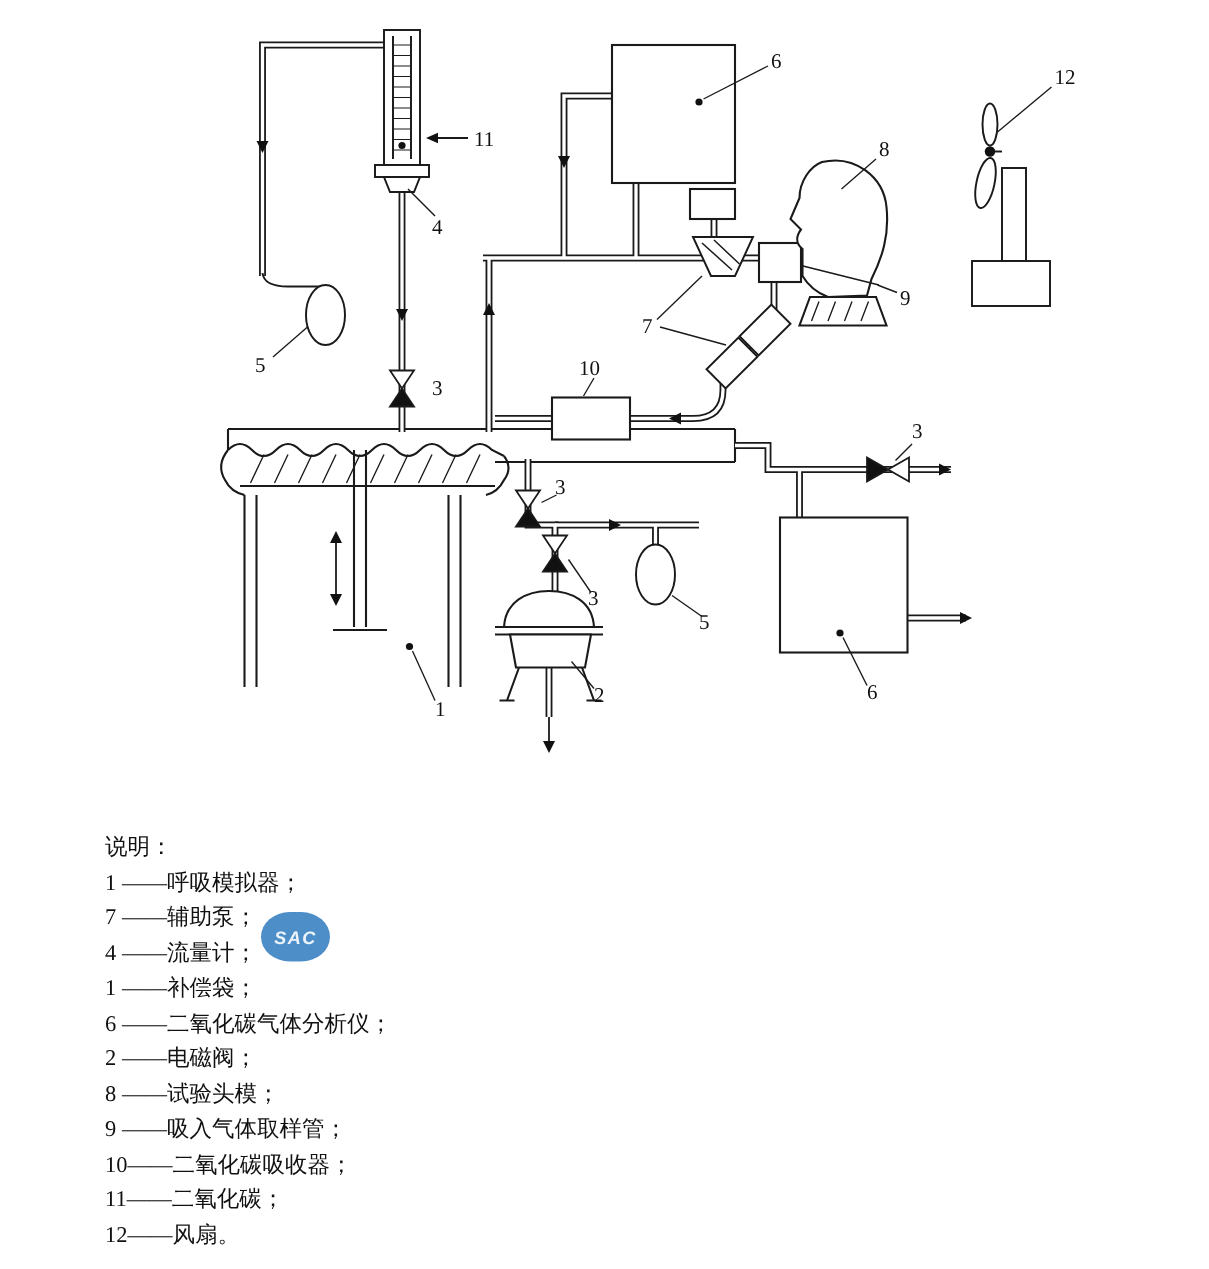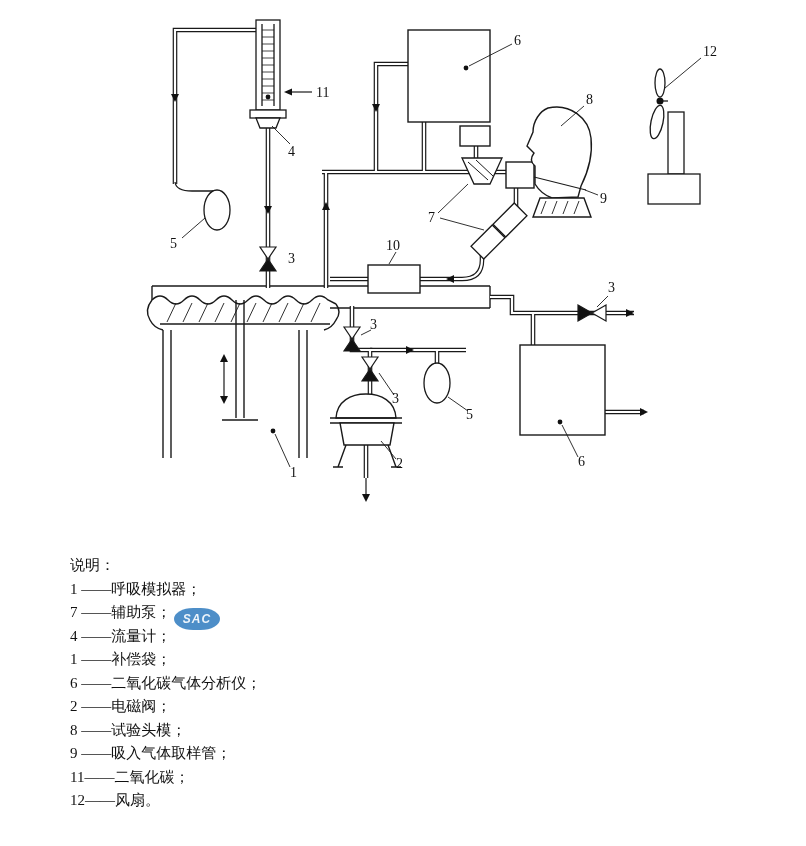--- a/index.html
+++ b/index.html
@@ -2,21 +2,21 @@
 <html><head>
 <meta charset="utf-8">
 <style>
   html,body{margin:0;padding:0;background:#fff;}
   body{font-family:"Liberation Serif","DejaVu Serif",serif;color:#111;}
   .page{position:relative;width:806px;height:846px;background:#fff;overflow:hidden;}
   .diagram-wrap{position:absolute;left:0;top:0;width:806px;height:525px;}
   svg text.co{font:14px "Liberation Serif","DejaVu Serif",serif;fill:#111;}
   .legend{position:absolute;left:70px;top:528px;font-size:15px;line-height:23.5px;margin-top:26px;}
   .legend-line{white-space:pre;}
-  .watermark{position:absolute;left:174px;top:608px;width:46px;height:22px;background:#2e7bbf;
+  .watermark{position:absolute;left:174px;top:608px;width:46px;height:33px;background:#2e7bbf;
              border-radius:50% / 60%;opacity:.85;display:flex;align-items:center;justify-content:center;
              color:#eaf3fb;font-style:italic;font-weight:bold;font-size:12px;
              font-family:"Liberation Sans","DejaVu Sans",sans-serif;letter-spacing:1px;}
 </style>
 </head>
 <body>
 
 <div class="page">
 
   <div class="diagram-wrap">
@@ -208,17 +208,18 @@
   <div class="legend">
     <div class="legend-line">说明：</div>
     <div class="legend-line">1 ——呼吸模拟器；</div>
     <div class="legend-line">7 ——辅助泵；</div>
     <div class="legend-line">4 ——流量计；</div>
     <div class="legend-line">1 ——补偿袋；</div>
     <div class="legend-line">6 ——二氧化碳气体分析仪；</div>
     <div class="legend-line">2 ——电磁阀；</div>
     <div class="legend-line">8 ——试验头模；</div>
     <div class="legend-line">9 ——吸入气体取样管；</div>
+    <div class="legend-line">10——二氧化碳吸收器；</div>
     <div class="legend-line">11——二氧化碳；</div>
     <div class="legend-line">12——风扇。</div>
   </div>
 
 </div>
 
 </body></html>

